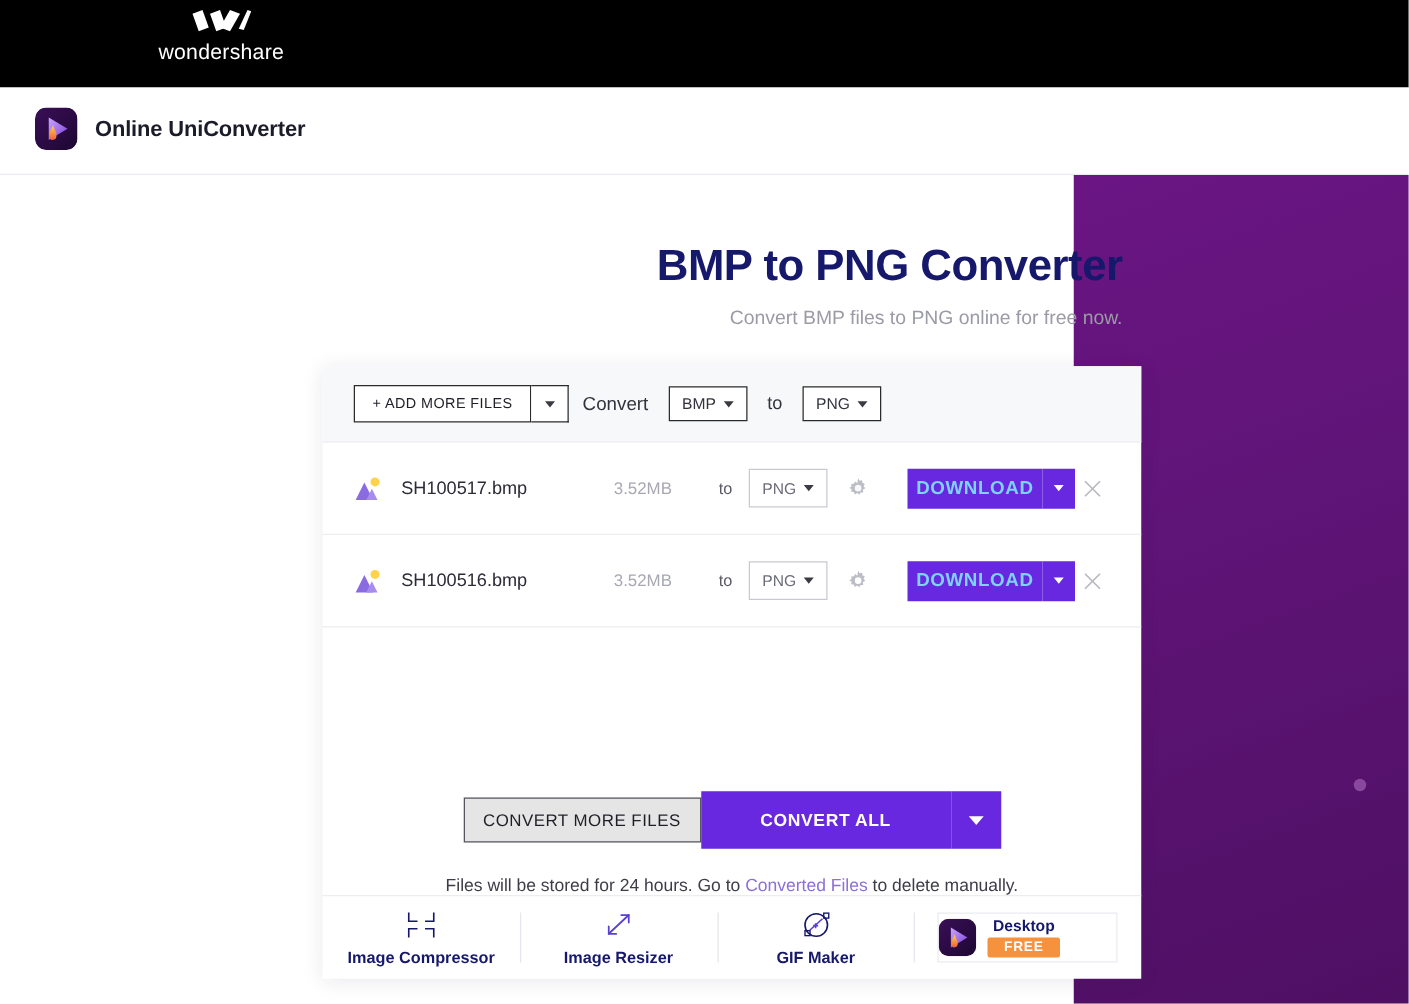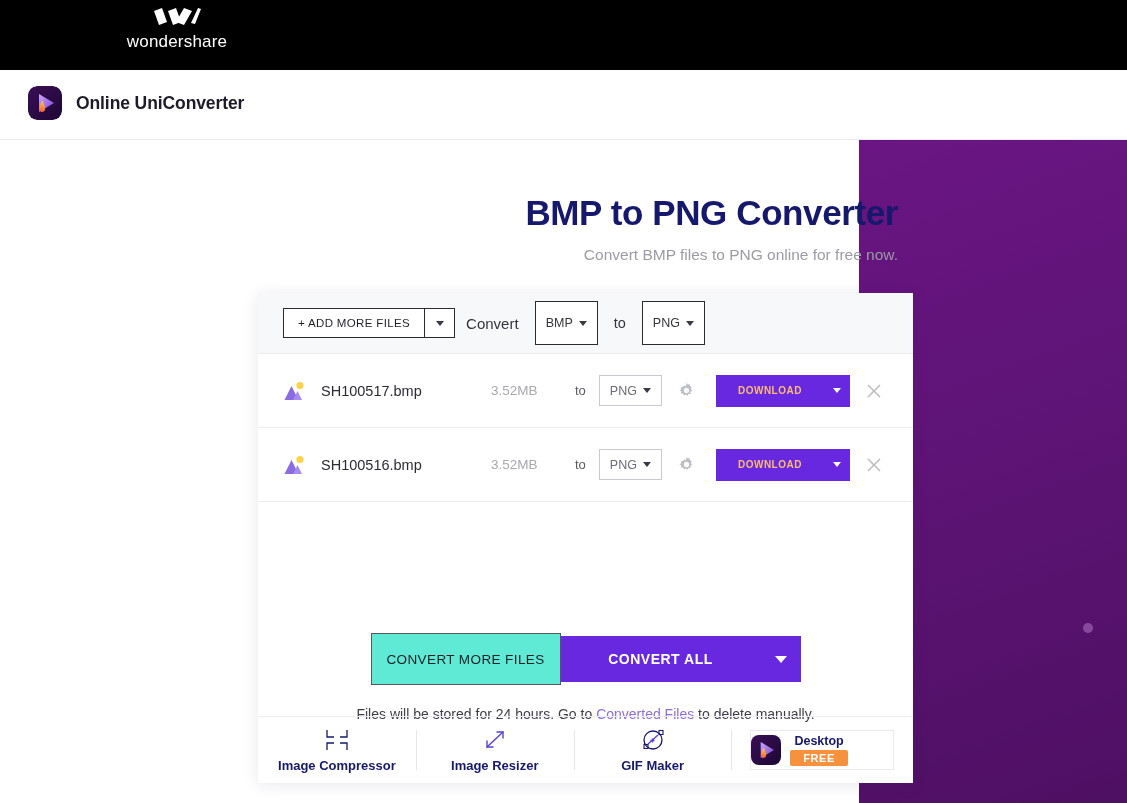--- a/index.html
+++ b/index.html
@@ -81,21 +81,21 @@
     width: 30px; height: 30px; background: #ffffff; border: 1px solid #2b2b2b; border-left: none;
     display: flex; align-items: center; justify-content: center; cursor: pointer;
   }
   .convert-controls {
     position: absolute; right: 0; left: 0; display: flex; align-items: center; justify-content: center;
     gap: 16px; pointer-events: none;
   }
   .convert-controls > * { pointer-events: auto; }
   .convert-label { font-size: 15px; color: #33333d; }
   .fmt-select {
-    height: 44px; min-width: 62px; padding: 0 10px; background: #fff;
+    height: 28px; min-width: 62px; padding: 0 10px; background: #fff;
     border: 1px solid #2b2b2b; font-size: 12.5px; color: #33333d;
     display: flex; align-items: center; justify-content: center; gap: 6px; cursor: pointer;
   }
   .to-label { font-size: 14.5px; color: #33333d; }
 
   .caret { width: 0; height: 0; border-left: 4.5px solid transparent; border-right: 4.5px solid transparent;
            border-top: 5px solid #3a3a42; display: inline-block; }
   .caret-white { border-top-color: #ffffff; }
   .caret-lg { border-left-width: 6px; border-right-width: 6px; border-top-width: 7px; }
 
@@ -108,39 +108,39 @@
   .file-name { margin-left: 14px; font-size: 14.5px; color: #2b2b35; width: 170px; }
   .file-size { font-size: 13.5px; color: #a8a8b2; width: 84px; }
   .row-to { font-size: 13px; color: #5a5a66; margin-right: 13px; }
   .row-fmt {
     height: 31px; min-width: 62px; padding: 0 10px; background: #fff; border: 1px solid #c9c9d2;
     font-size: 12.5px; color: #6c6c78; display: flex; align-items: center; justify-content: center; gap: 6px;
     cursor: pointer;
   }
   .gear { margin-left: 16px; width: 17px; height: 17px; cursor: pointer; }
   .btn-download {
-    margin-left: 21px; height: 32px; width: 108px; background: #6728e0; color: #fdba74;
-    font-size: 10px; font-weight: bold; letter-spacing: .5px;
+    margin-left: 31px; height: 32px; width: 108px; background: #6728e0; color: #7dd3fc;
+    font-size: 15px; font-weight: bold; letter-spacing: .5px;
     display: flex; align-items: center; justify-content: center; cursor: pointer;
   }
   .btn-download-caret {
     height: 32px; width: 26px; background: #6728e0;
     display: flex; align-items: center; justify-content: center; cursor: pointer;
   }
   .btn-close {
     position: absolute; right: 28px; width: 22px; height: 22px; cursor: pointer;
     display: flex; align-items: center; justify-content: center;
   }
 
   
   .card-actions {
     display: flex; justify-content: center; align-items: center; margin-top: 131px;
   }
   .btn-convert-more {
-    height: 52px; width: 190px; background: #5eead4; border: 1px solid #56565e;
+    height: 36px; width: 190px; background: #e5e5e5; border: 1px solid #56565e;
     font-size: 13.5px; letter-spacing: .4px; color: #1f1f27;
     display: flex; align-items: center; justify-content: center; cursor: pointer;
   }
   .btn-download-all {
     height: 46px; width: 200px; background: #6728e0; color: #fff;
     font-size: 14px; font-weight: bold; letter-spacing: .5px;
     display: flex; align-items: center; justify-content: center; cursor: pointer;
   }
   .btn-download-all-caret {
     height: 46px; width: 40px; background: #6728e0;

